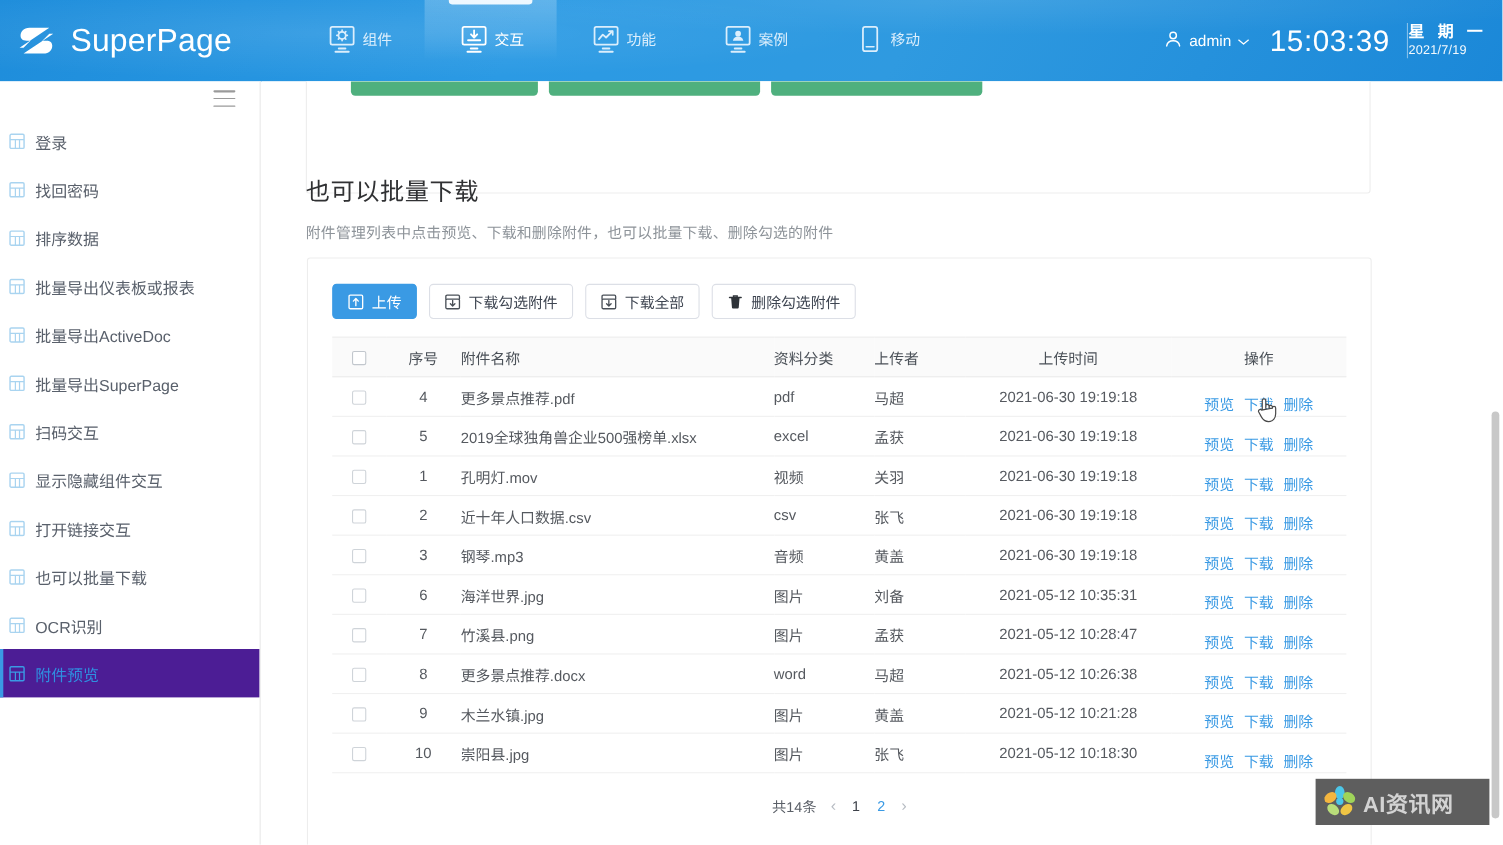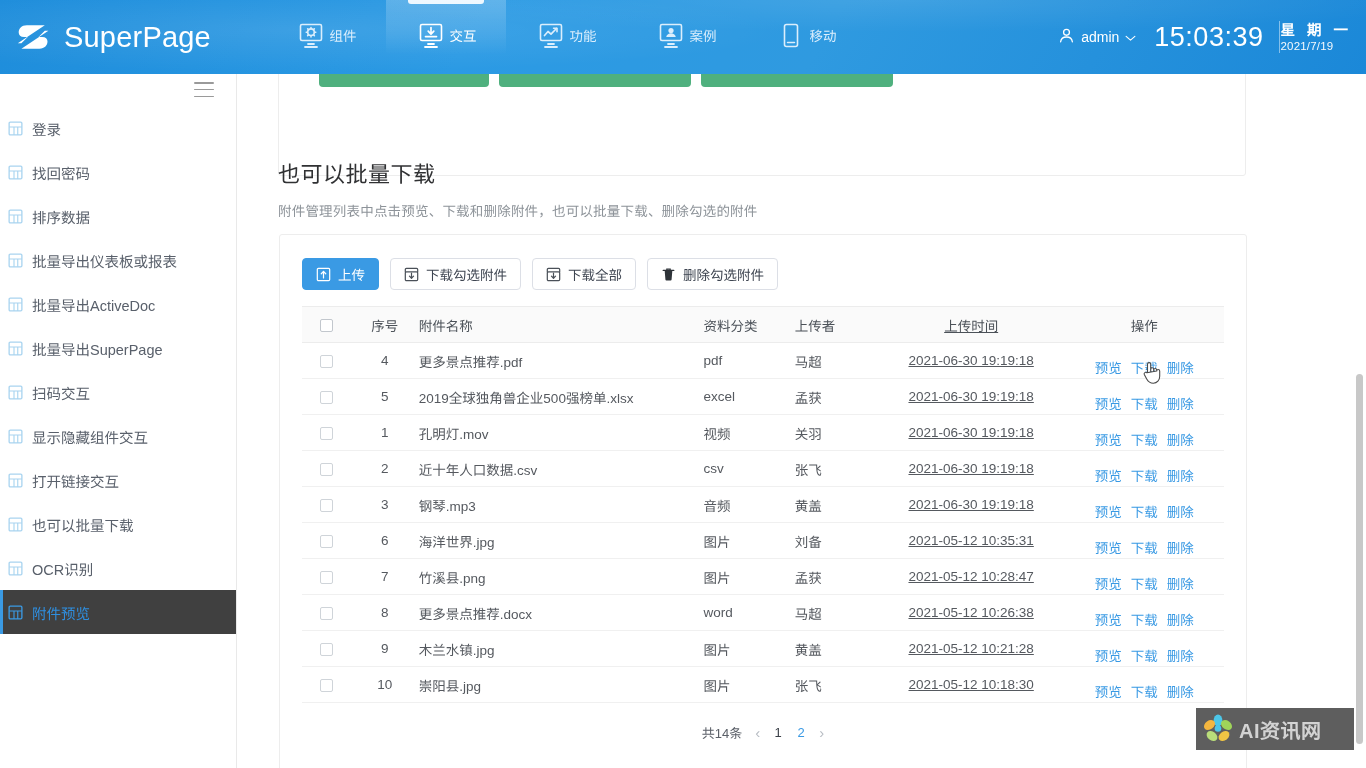--- a/index.html
+++ b/index.html
@@ -89,21 +89,21 @@
   .hamburger-row { height: 30px; display: flex; justify-content: flex-end; padding: 8px 22px 0 0; }
   .hamburger { width: 20px; height: 15px; display: flex; flex-direction: column; justify-content: space-between; cursor: pointer; }
   .hamburger i { display: block; height: 1.5px; background: #9a9a9a; border-radius: 1px; }
 
   .side-list { margin-top: 2px; }
   .side-item {
     height: 44px; display: flex; align-items: center; gap: 9px;
     padding-left: 8px; cursor: pointer; position: relative;
     font-size: 14.5px; color: #59606b;
   }
-  .side-item.active { background: #404040; color: #2f8fe0; }
+  .side-item.active { background: #4c1d95; color: #2f8fe0; }
   .side-item.active::before {
     content: ""; position: absolute; left: 0; top: 0; bottom: 0;
     width: 3px; background: #3a9ae4;
   }
   .side-icon { width: 15px; height: 15px; flex: none; }
 
   
   .content {
     position: absolute; top: 74px; left: 238px;
     width: 1128px; height: 694px;
@@ -161,21 +161,21 @@
     height: 36px;
     font-size: 13.5px; color: #55595f;
     border-bottom: 1px solid #f0f0f0;
     text-align: left;
   }
   .col-chk { width: 46px; text-align: center !important; }
   .col-idx { width: 64px; text-align: center !important; }
   .col-name { width: 268px; }
   .col-type { width: 86px; }
   .col-user { width: 78px; }
-  .col-time { width: 176px; text-align: center !important; text-decoration: underline; }
+  .col-time { width: 176px; text-align: center !important; }
   .col-act  { width: 150px; text-align: center !important; }
   table.attach thead th.col-chk,
   table.attach thead th.col-idx,
   table.attach thead th.col-time,
   table.attach thead th.col-act { text-align: center; }
 
   .chk {
     display: inline-block; width: 13px; height: 13px;
     border: 1px solid #cfd4d9; border-radius: 2px; background: #fff;
     cursor: pointer; vertical-align: middle;

